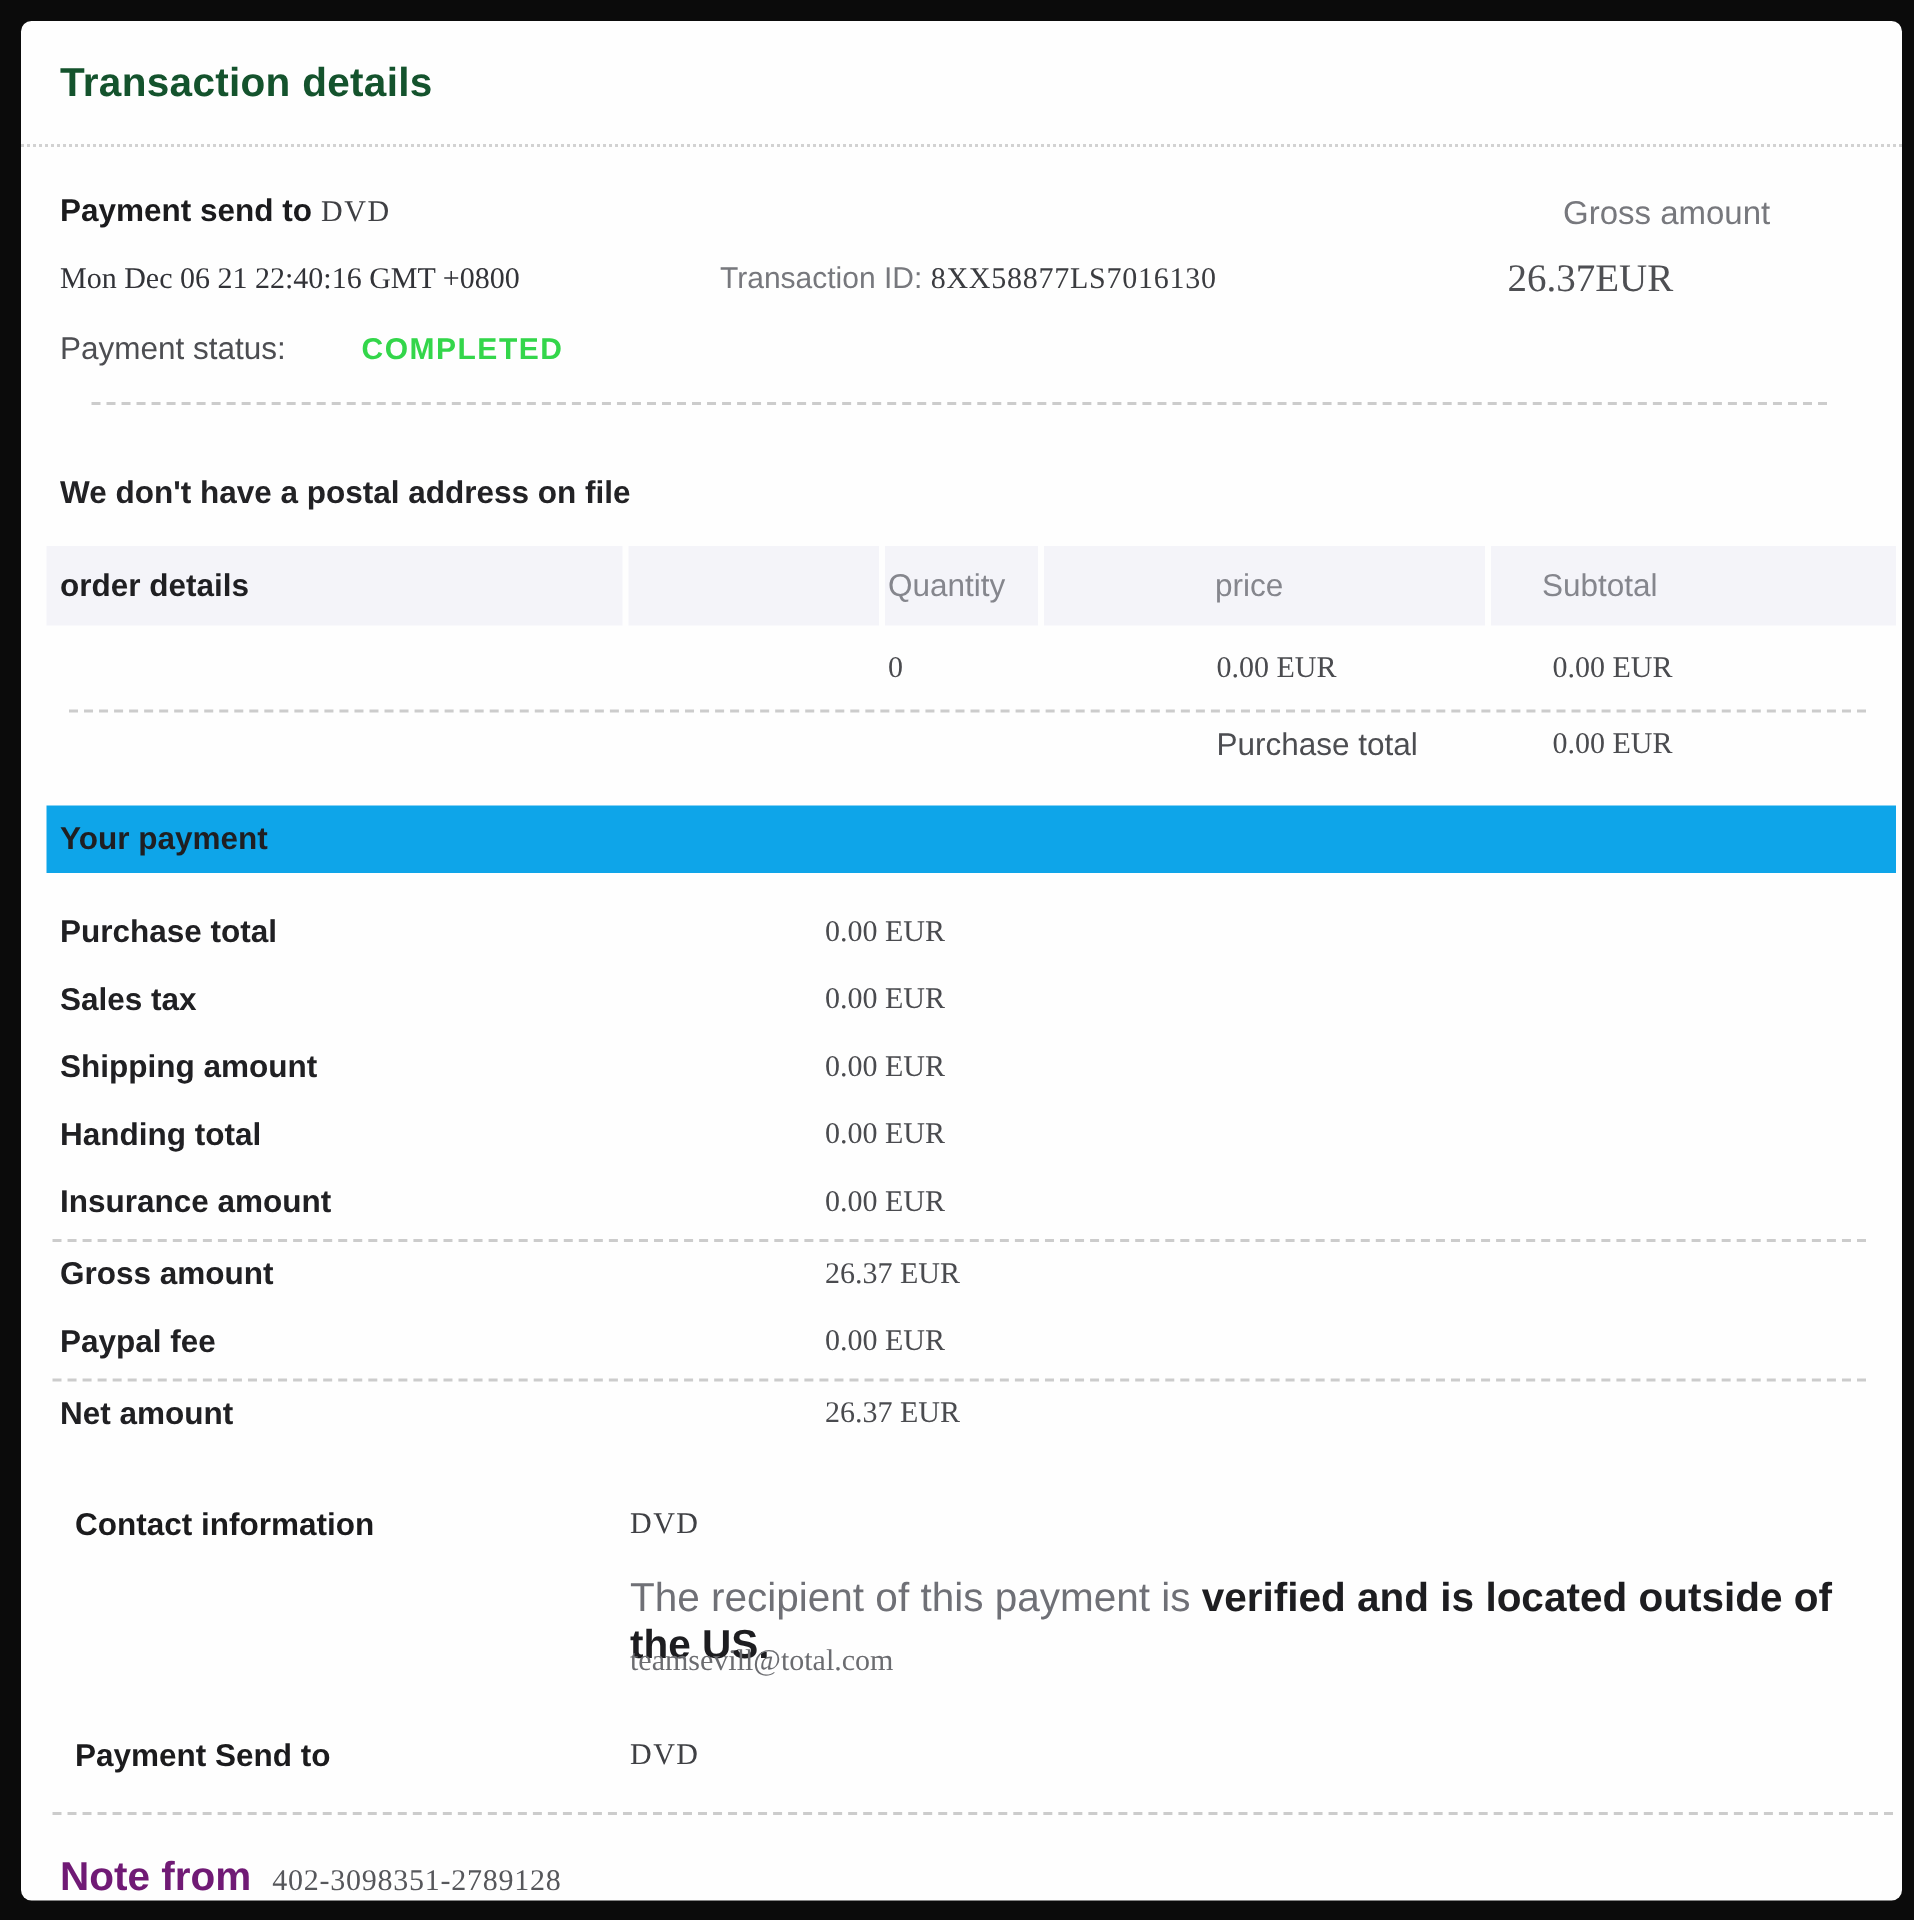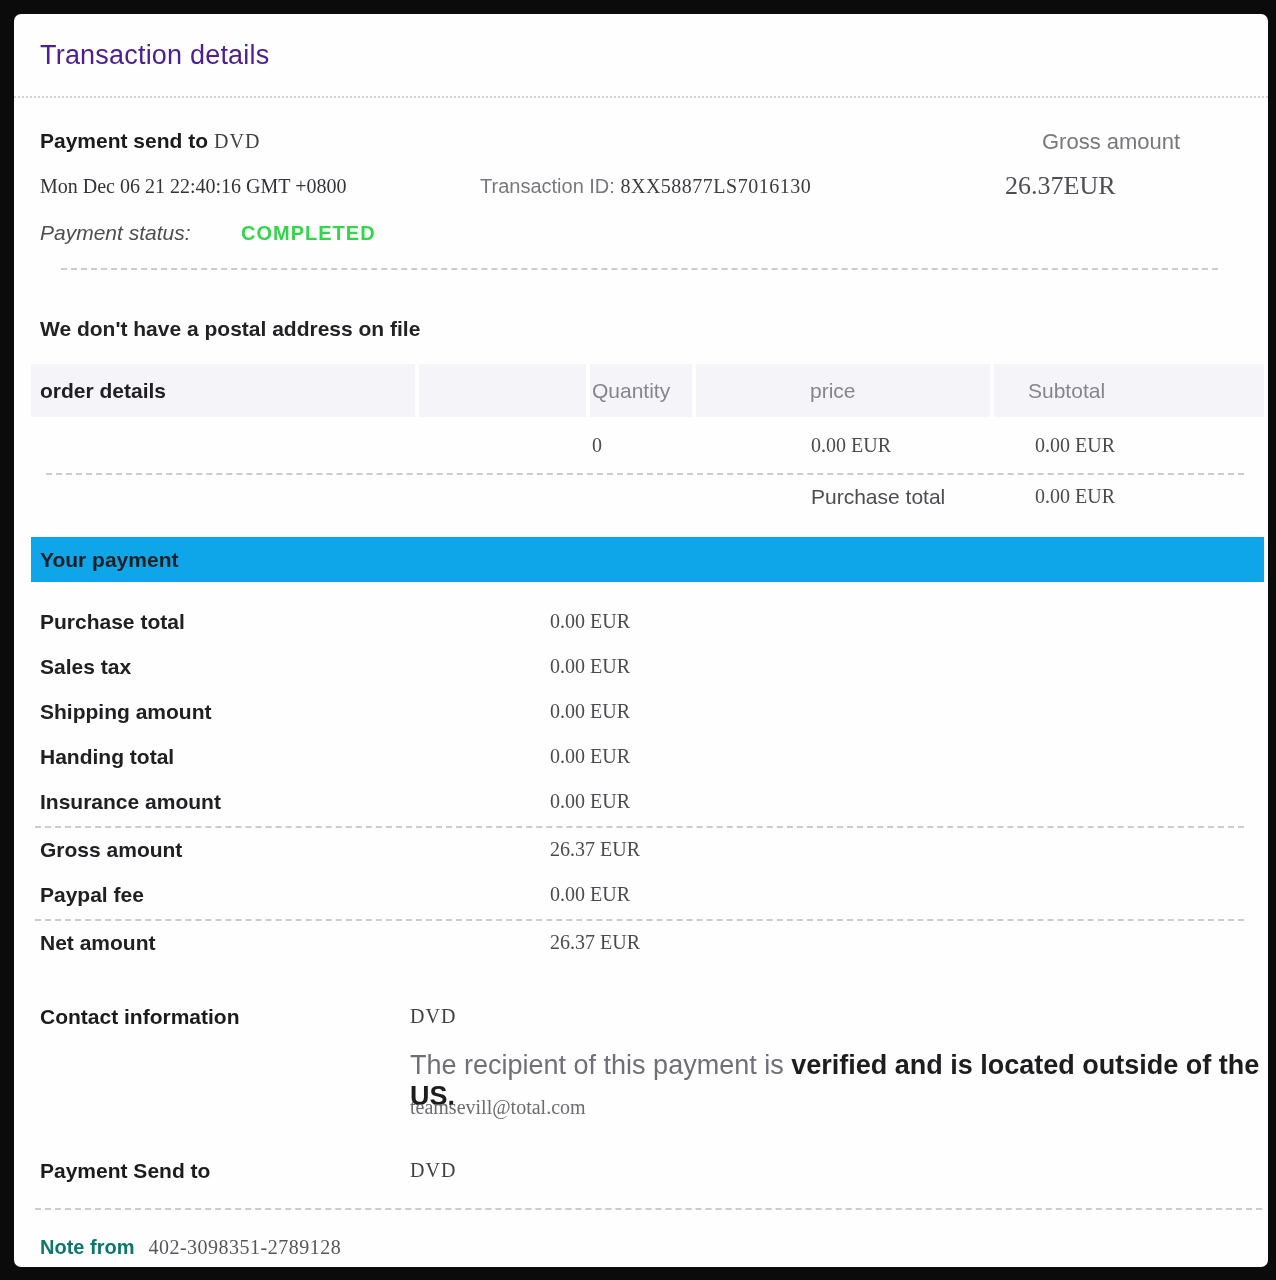--- a/index.html
+++ b/index.html
@@ -5,38 +5,38 @@
   * { margin:0; padding:0; box-sizing:border-box; }
   html,body { width:1276px; height:1280px; }
   body { font-family:"Liberation Sans", sans-serif; background:#0b0b0b; }
   .frame { width:1276px; height:1280px; background:#0b0b0b; padding:14px 8px 13px 14px; }
   .card { width:100%; height:100%; background:#fefefe; border-radius:7px; overflow:hidden; position:relative; }
 
   .serif { font-family:"Liberation Serif","DejaVu Serif", serif; }
 
   
   .card-header { padding:26px 26px 25px 26px; }
-  .page-title { font-size:27px; font-weight:normal; color:#4c1d95; letter-spacing:0.2px; }
+  .page-title { font-size:27px; font-weight:bold; color:#14532d; letter-spacing:0.2px; }
   .divider { border:none; height:0; }
   .divider.dotted-full { border-top:2px dotted #d2d2d2; width:100%; }
   .divider.dashed-content { border-top:2px dashed #cccccc; margin-left:21px; margin-right:24px; }
 
   
   .summary { padding:31px 26px 0 26px; }
   .sum-grid { display:grid; grid-template-columns:440px 1fr 237px; }
   .sendto-row { grid-column:1 / 3; font-size:21px; color:#1b1b1d; font-weight:bold; height:24px; }
   .sendto-name { font-weight:normal; font-size:20px; color:#3f4044; margin-left:6px; letter-spacing:1px; }
   .gross-label { grid-column:3; font-size:22px; color:#77787d; padding-left:37px; }
   .date-cell { grid-column:1; margin-top:20px; font-size:20px; color:#323338; height:26px; }
   .tid-cell { grid-column:2; margin-top:20px; font-size:20px; }
   .tid-label { color:#77787d; }
   .tid-value { color:#3b3c40; letter-spacing:0.5px; }
   .gross-value { grid-column:3; margin-top:16px; font-size:26px; color:#4e4f53; }
   .status-row { grid-column:1 / 3; margin-top:20px; height:24px; }
-  .status-label { font-size:21px; color:#4d4e52;font-style:italic; }
+  .status-label { font-size:21px; color:#4d4e52; }
   .status-value { font-family:Liberation Sans, sans-serif; font-weight:bold; font-size:20px; margin-left:46px; letter-spacing:1px; }
   .summary .divider { margin-top:23px; }
 
   
   .postal { margin:47px 26px 0 26px; font-size:21px; font-weight:bold; color:#222225; height:23px; }
 
   
   .order-table { margin:24px 4px 0 17px; }
   .thead { display:grid; grid-template-columns:384px 167px 102px 294px 1fr; column-gap:4px; height:53px; }
   .th { background:#f4f4f9; display:flex; align-items:center; font-size:21px; color:#85868d; }
@@ -57,33 +57,33 @@
   
   .band { margin:15px 4px 0 17px; height:45px; background:#0ea5e9; display:flex; align-items:center; padding-left:9px; }
   .band-title { font-size:21px; font-weight:bold; color:#1f1f22; }
   .pay-rows { margin-top:28px; }
   .pay-row { display:grid; grid-template-columns:510px 1fr; padding-left:26px; height:24px; margin-bottom:21px; }
   .pay-label { font-size:21px; font-weight:bold; color:#202023; }
   .pay-value { font-size:20px; color:#4a4b4f; }
   .pay-rows .divider { margin-top:-9px; margin-bottom:10px; }
 
   
-  .contact-grid { display:grid; grid-template-columns:370px 1fr; padding-left:26px; margin-top:50px; }
+  .contact-grid { display:grid; grid-template-columns:370px 1fr; padding-left:36px; margin-top:50px; }
   .c-label { font-size:21px; font-weight:bold; color:#1b1b1d; }
   .c-name { font-size:20px; color:#3f4044; letter-spacing:1px; height:24px; }
   .c-recipient { margin-top:21px; font-size:27px; height:25px; }
   .c-recipient .normal { color:#6f7076; }
   .c-recipient .bold { color:#1d1d20; font-weight:bold; }
   .c-email { margin-top:21px; font-size:20px; color:#6b6c70; height:22px; }
   .contact-grid.send2 { margin-top:41px; }
   .send2-divider { margin-top:25px; }
 
   
   .note-row { margin:26px 26px 0 26px; height:25px; }
-  .note-label { font-size:20px; font-weight:bold; color:#0f766e; }
+  .note-label { font-size:27px; font-weight:bold; color:#701a75; }
   .note-value { font-size:20px; color:#56575b; margin-left:14px; letter-spacing:0.5px; }
 </style>
 </head>
 <body>
 
 <div class="frame">
   <div class="card">
 
     <div class="card-header">
       <div class="page-title">Transaction details</div>

